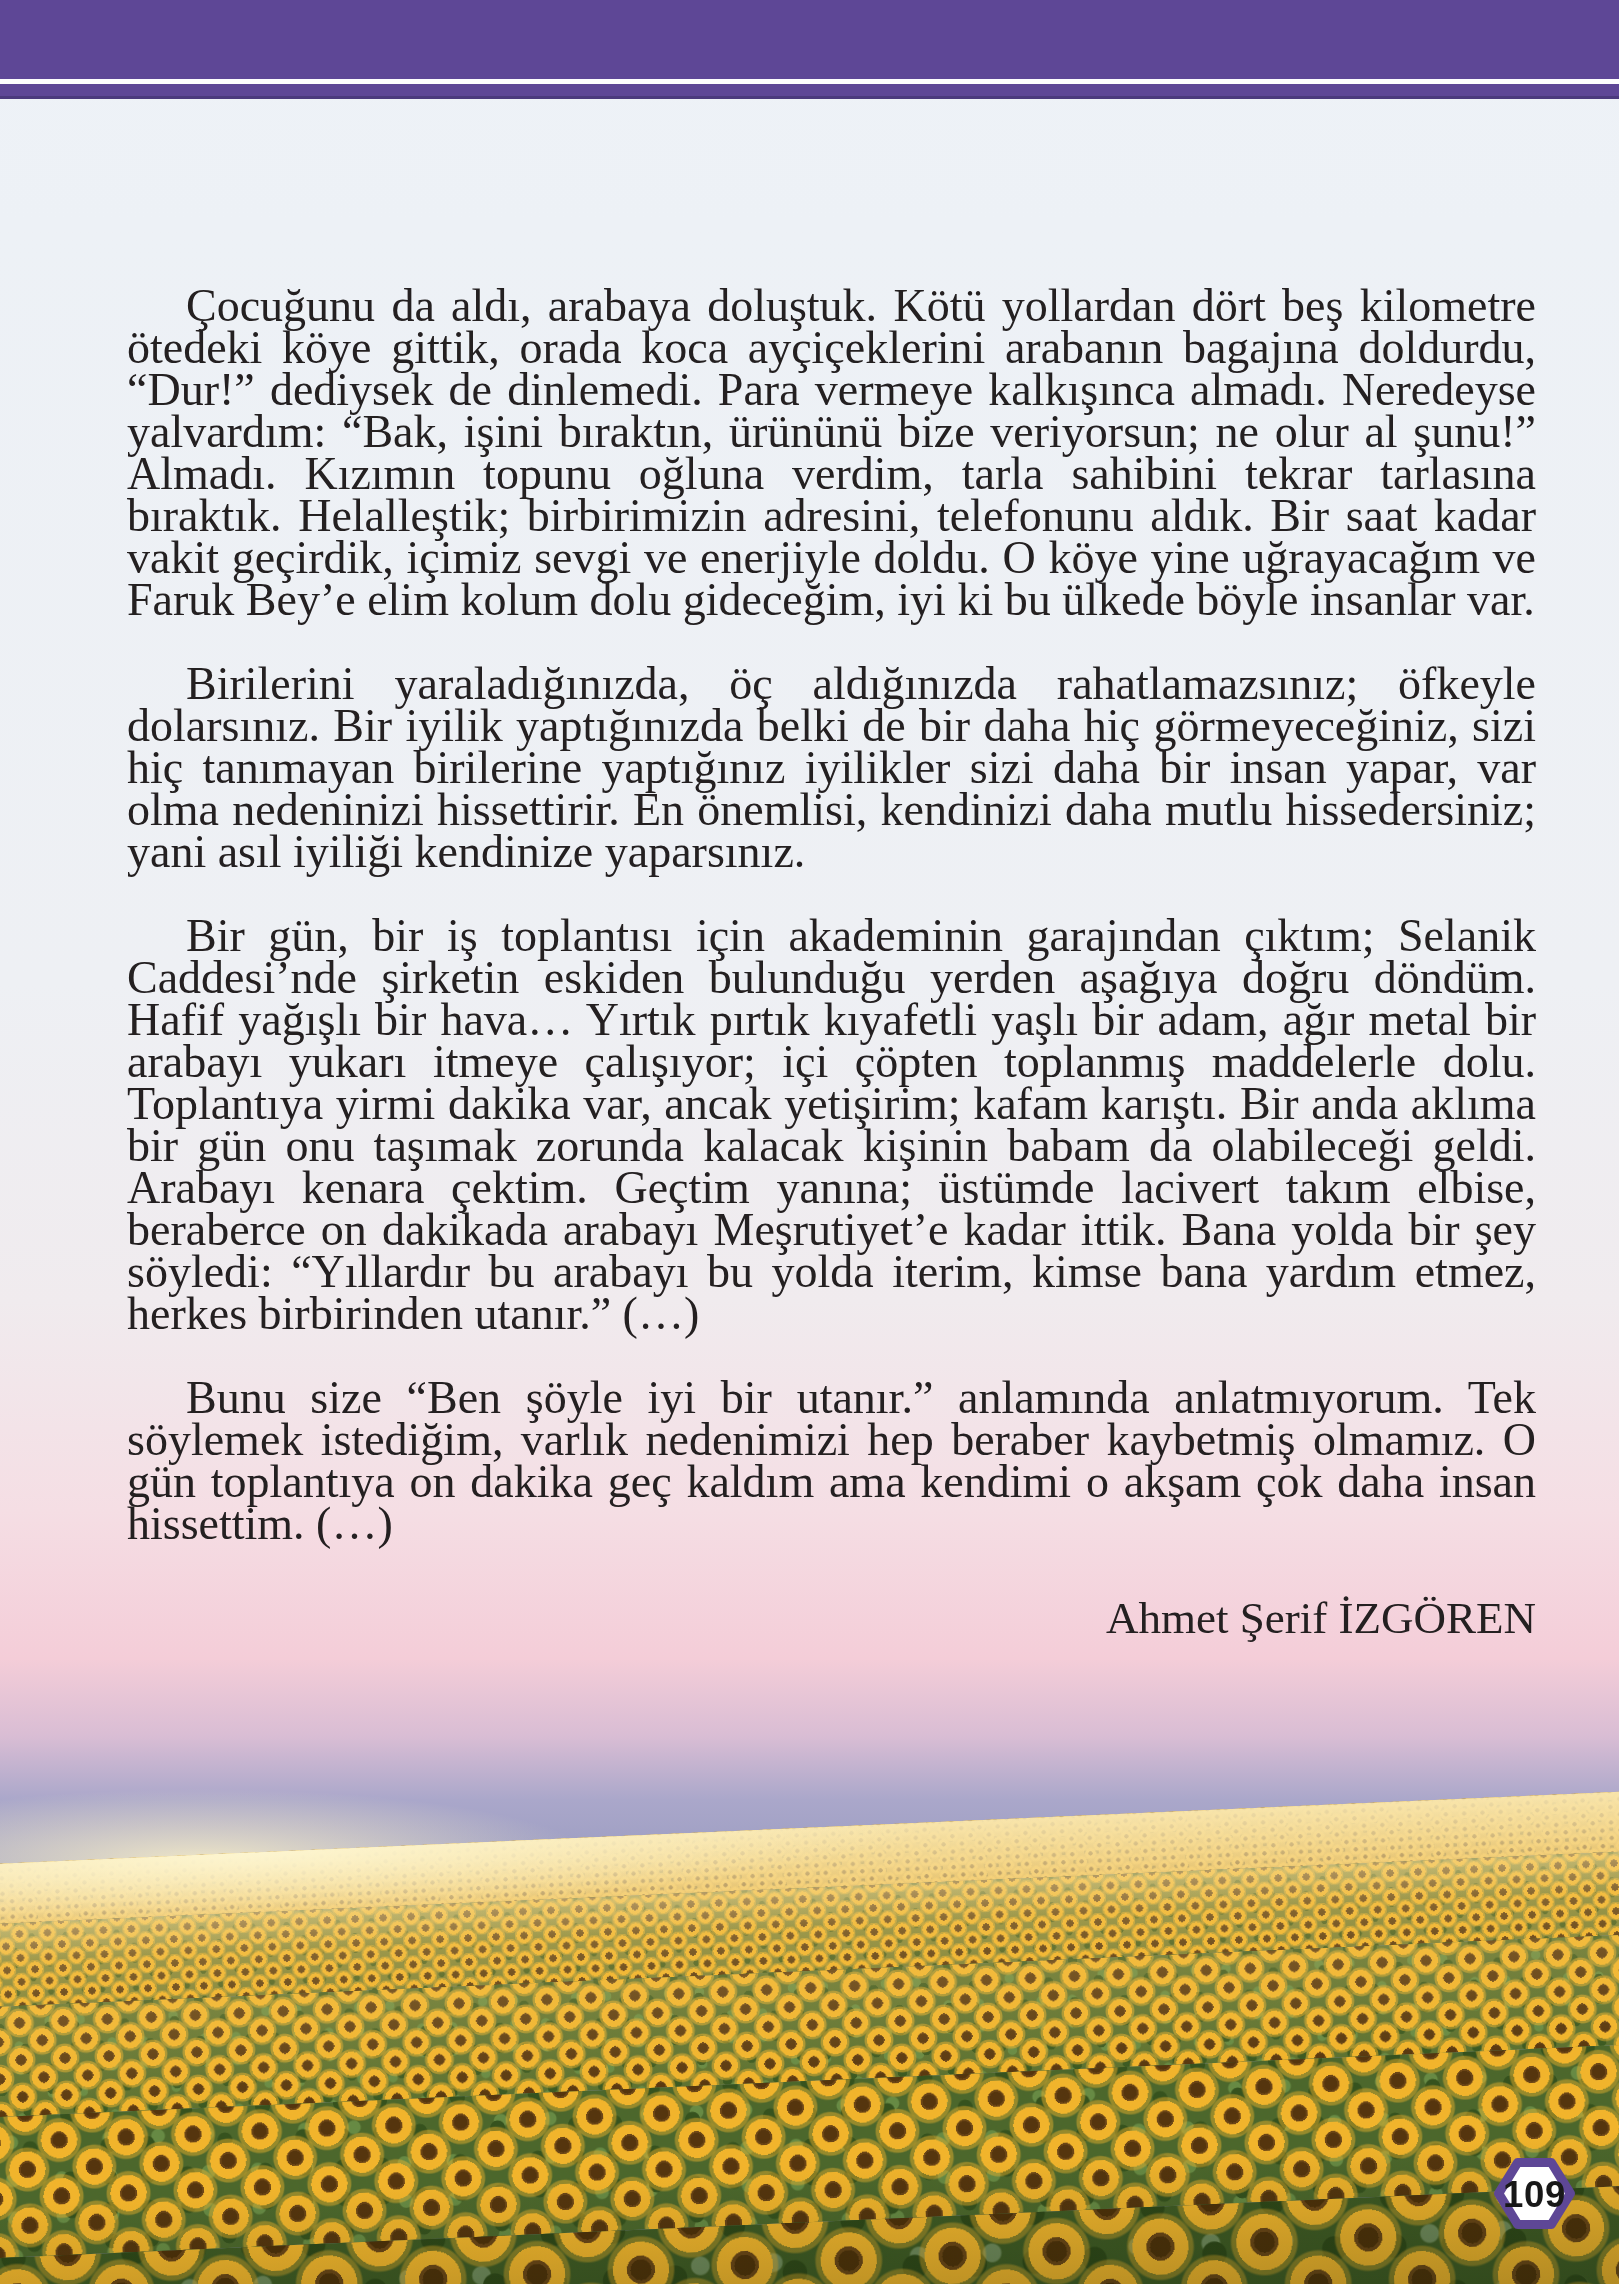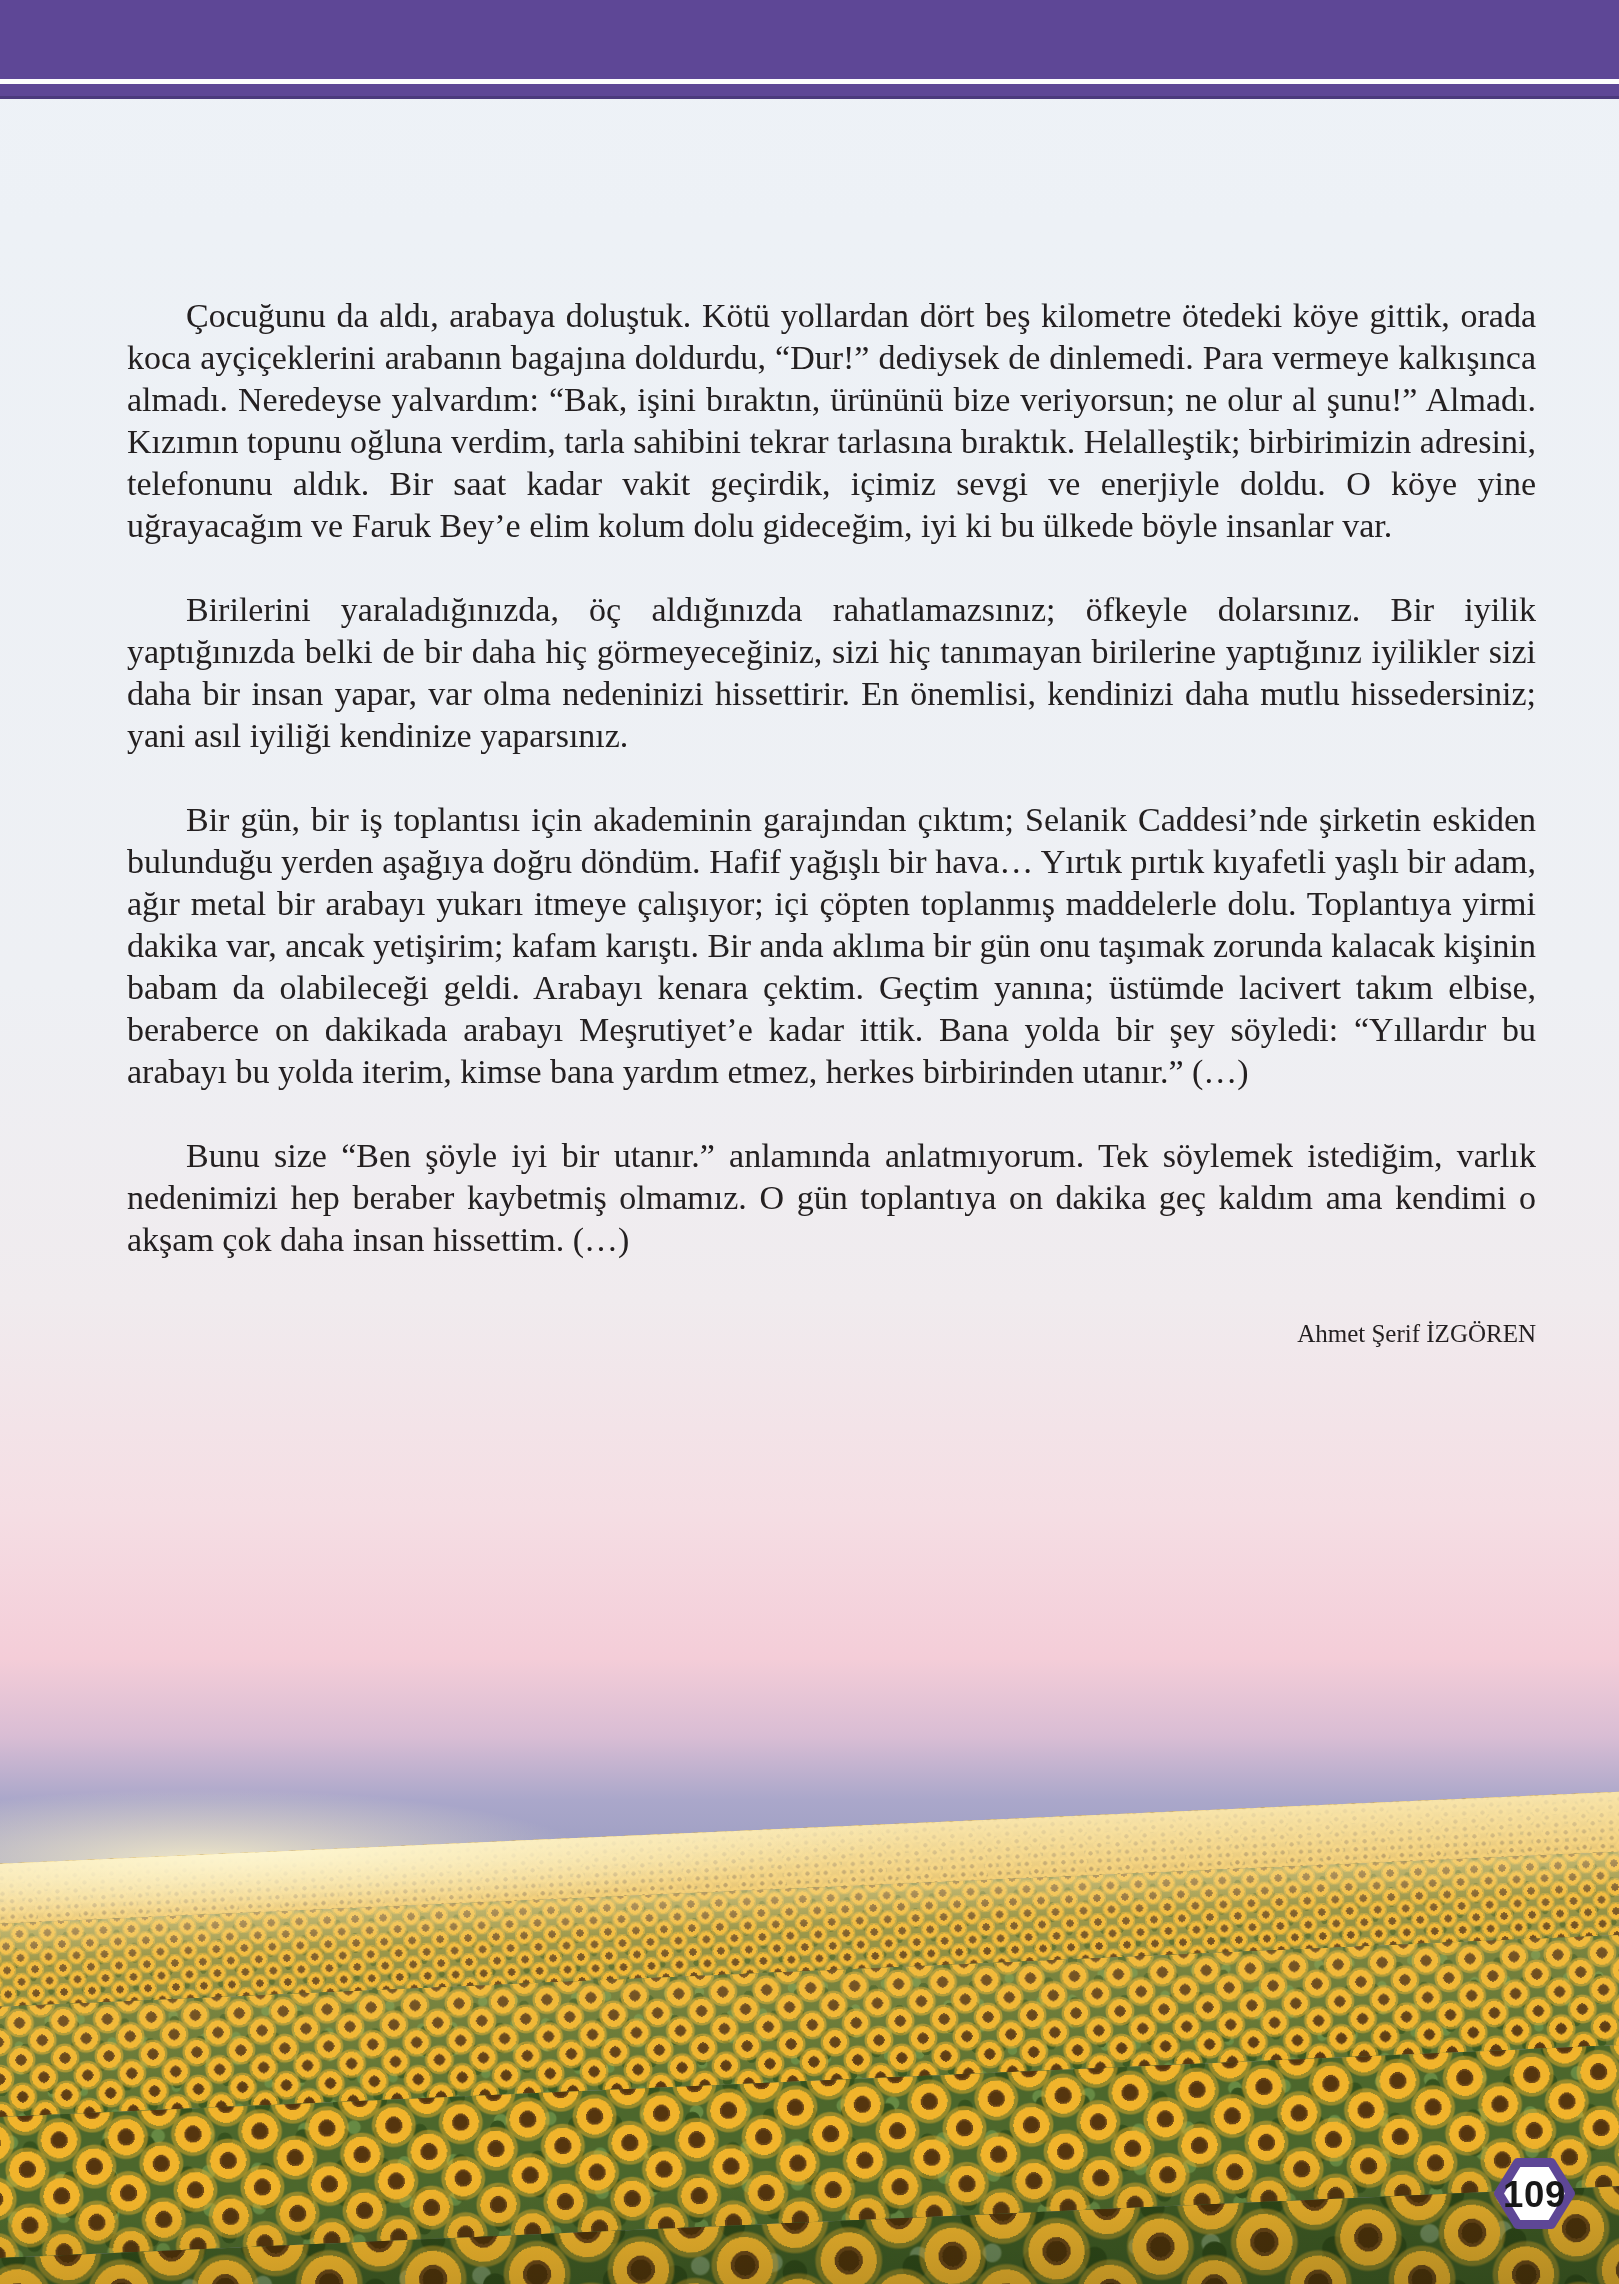--- a/index.html
+++ b/index.html
@@ -38,27 +38,27 @@
   .bar-main{position:absolute;top:0;left:0;right:0;height:79px;background:var(--accent-purple,#5e4796);}
   .bar-gap{position:absolute;top:79px;left:0;right:0;height:4.9px;background:#fdfdfe;}
   .bar-accent{position:absolute;top:84px;left:0;right:0;height:12px;background:var(--accent-purple,#5e4796);
     border-bottom:3.5px solid var(--accent-purple-dark,#4b3a7d);}
   
   .content{
     position:absolute;top:285px;left:127px;width:1409px;z-index:2;
     color:var(--text-color,#242021);
   }
   .content p{
-    margin:10px 0 42px 0;
-    font-size:34px;line-height:42px;
+    margin:0 0 42px 0;
+    font-size:46px;line-height:42px;
     text-align:justify;text-indent:59px;
   }
   .attribution{
     margin-top:49px;margin-left:auto;width:fit-content;
-    font-size:25px;line-height:48px;
+    font-size:45px;line-height:48px;
   }
   
   .field{
     position:absolute;left:-42px;right:-42px;top:1828px;height:562px;
     transform:rotate(-2.54deg);z-index:1;
   }
   .band{width:100%;background-repeat:repeat;}
   .b1{height:60px;background-color:#d8a943;
     background-image:
       linear-gradient(rgba(246,214,130,.70), rgba(246,214,130,.30)),

